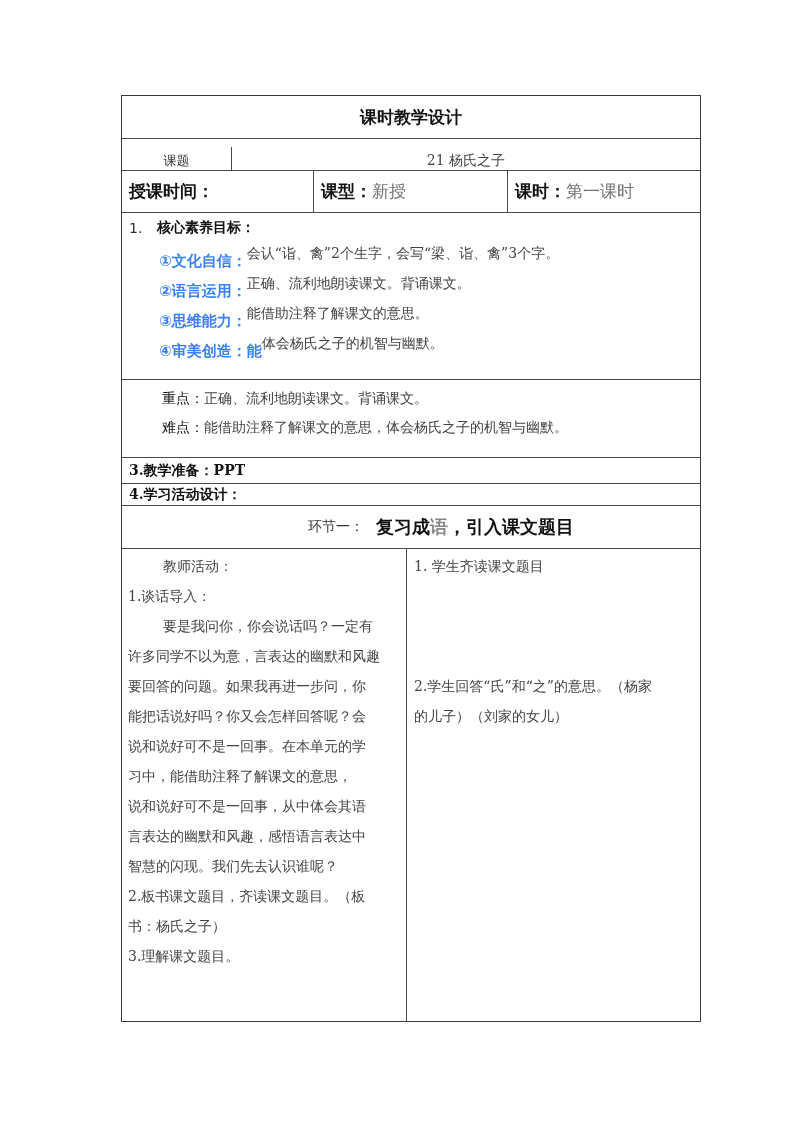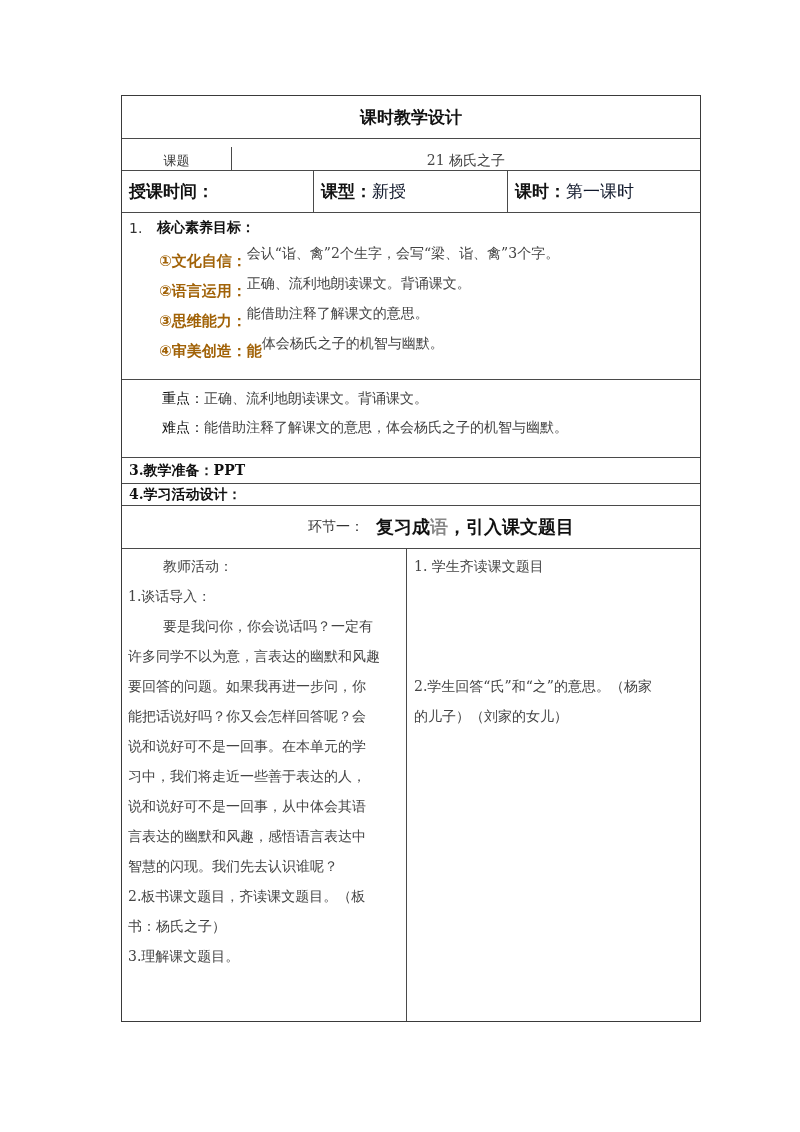--- a/index.html
+++ b/index.html
@@ -25,29 +25,29 @@
     .r-topic .c1 { width: 110px; border-right: 1.5px solid #4a4a4a; text-align: center; font-size: 13px; padding-top: 5px; color:#333; font-family:"DejaVu Sans",sans-serif;}
     .r-topic .c2 { flex: 1; text-align: center; font-size: 14px; padding-top: 8px; color:#444;}
 
     
     .r-meta { height: 42px; display: flex; align-items: stretch; }
     .r-meta .cell { display: flex; align-items: center; padding-left: 7px; font-size: 17px; }
     .r-meta .m1 { width: 192px; border-right: 1.5px solid #4a4a4a; }
     .r-meta .m2 { width: 194px; border-right: 1.5px solid #4a4a4a; }
     .r-meta .m3 { flex: 1; }
     .r-meta .lbl { font-weight: bold; color: #111; font-family: "DejaVu Sans", sans-serif; }
-    .r-meta .val { color: #0f172a; }
+    .r-meta .val { color: #737373; }
 
     
     .r-goals { height: 167px; padding: 4px 0 0 7px; font-size: 14px; }
     .goal-head { display: flex; align-items: center; height: 22px; }
     .goal-head .num { width: 28px; color: #333; font-family: "DejaVu Sans", sans-serif; }
     .goal-head .txt { font-weight: bold; color: #111; font-family: "DejaVu Sans", sans-serif; }
     .goal { height: 30px; display: flex; align-items: center; padding-left: 30px; }
-    .goal .gl { font-weight: bold; color: #a16207; font-family: "DejaVu Sans", sans-serif; font-size: 15px; margin-top: 15px; }
+    .goal .gl { font-weight: bold; color: #3b82f6; font-family: "DejaVu Sans", sans-serif; font-size: 15px; margin-top: 15px; }
     .goal .gv { color: #444; }
 
     
     .r-keys { height: 78px; padding: 4px 0 0 40px; font-size: 14px; }
     .key { height: 29px; display: flex; align-items: center; }
     .key .kl { color: #111; }
     .key .kv { color: #444; }
 
     .r-prep { height: 26px; padding-left: 7px; font-size: 14px; display: flex; align-items: center; }
     .r-prep span { font-weight: bold; color: #111; }
@@ -148,21 +148,21 @@
 
     <div class="row r-act">
       <div class="col-t">
         <div class="line indent">教师活动：</div>
         <div class="line">1.谈话导入：</div>
         <div class="line indent">要是我问你，你会说话吗？一定有</div>
         <div class="line">许多同学不以为意，言表达的幽默和风趣</div>
         <div class="line">要回答的问题。如果我再进一步问，你</div>
         <div class="line">能把话说好吗？你又会怎样回答呢？会</div>
         <div class="line">说和说好可不是一回事。在本单元的学</div>
-        <div class="line">习中，我们将走近一些善于表达的人，</div>
+        <div class="line">习中，能借助注释了解课文的意思，</div>
         <div class="line">说和说好可不是一回事，从中体会其语</div>
         <div class="line">言表达的幽默和风趣，感悟语言表达中</div>
         <div class="line">智慧的闪现。我们先去认识谁呢？</div>
         <div class="line">2.板书课文题目，齐读课文题目。（板</div>
         <div class="line">书：杨氏之子）</div>
         <div class="line">3.理解课文题目。</div>
       </div>
       <div class="col-s">
         <div class="line">1. 学生齐读课文题目</div>
         <div class="spacer"></div>

